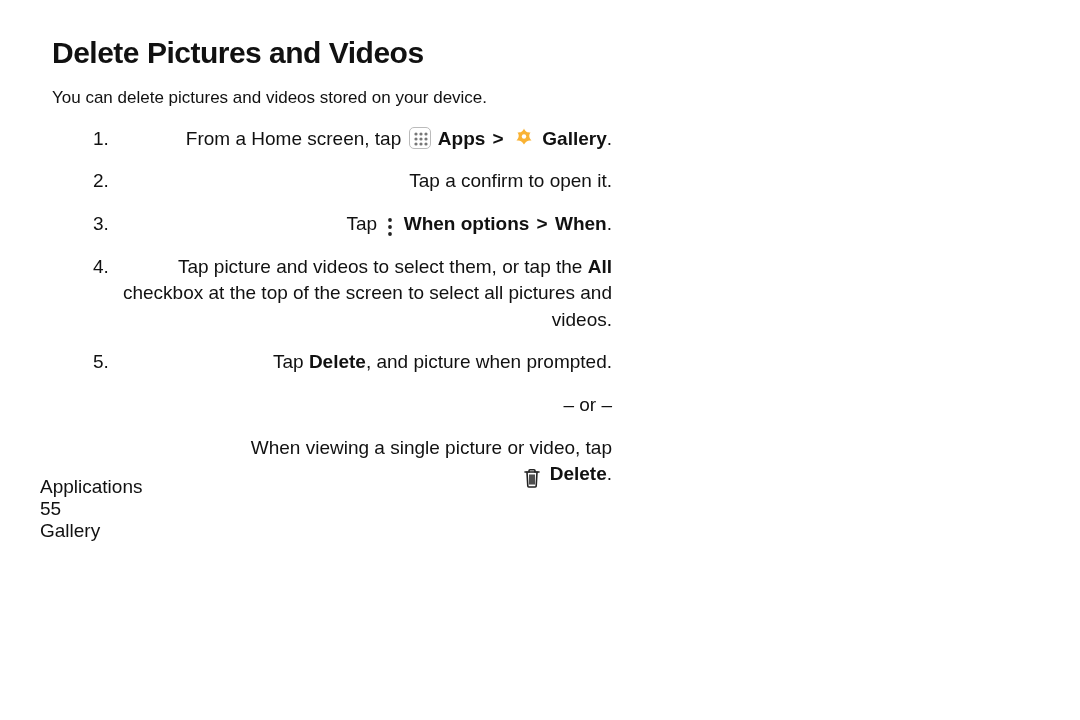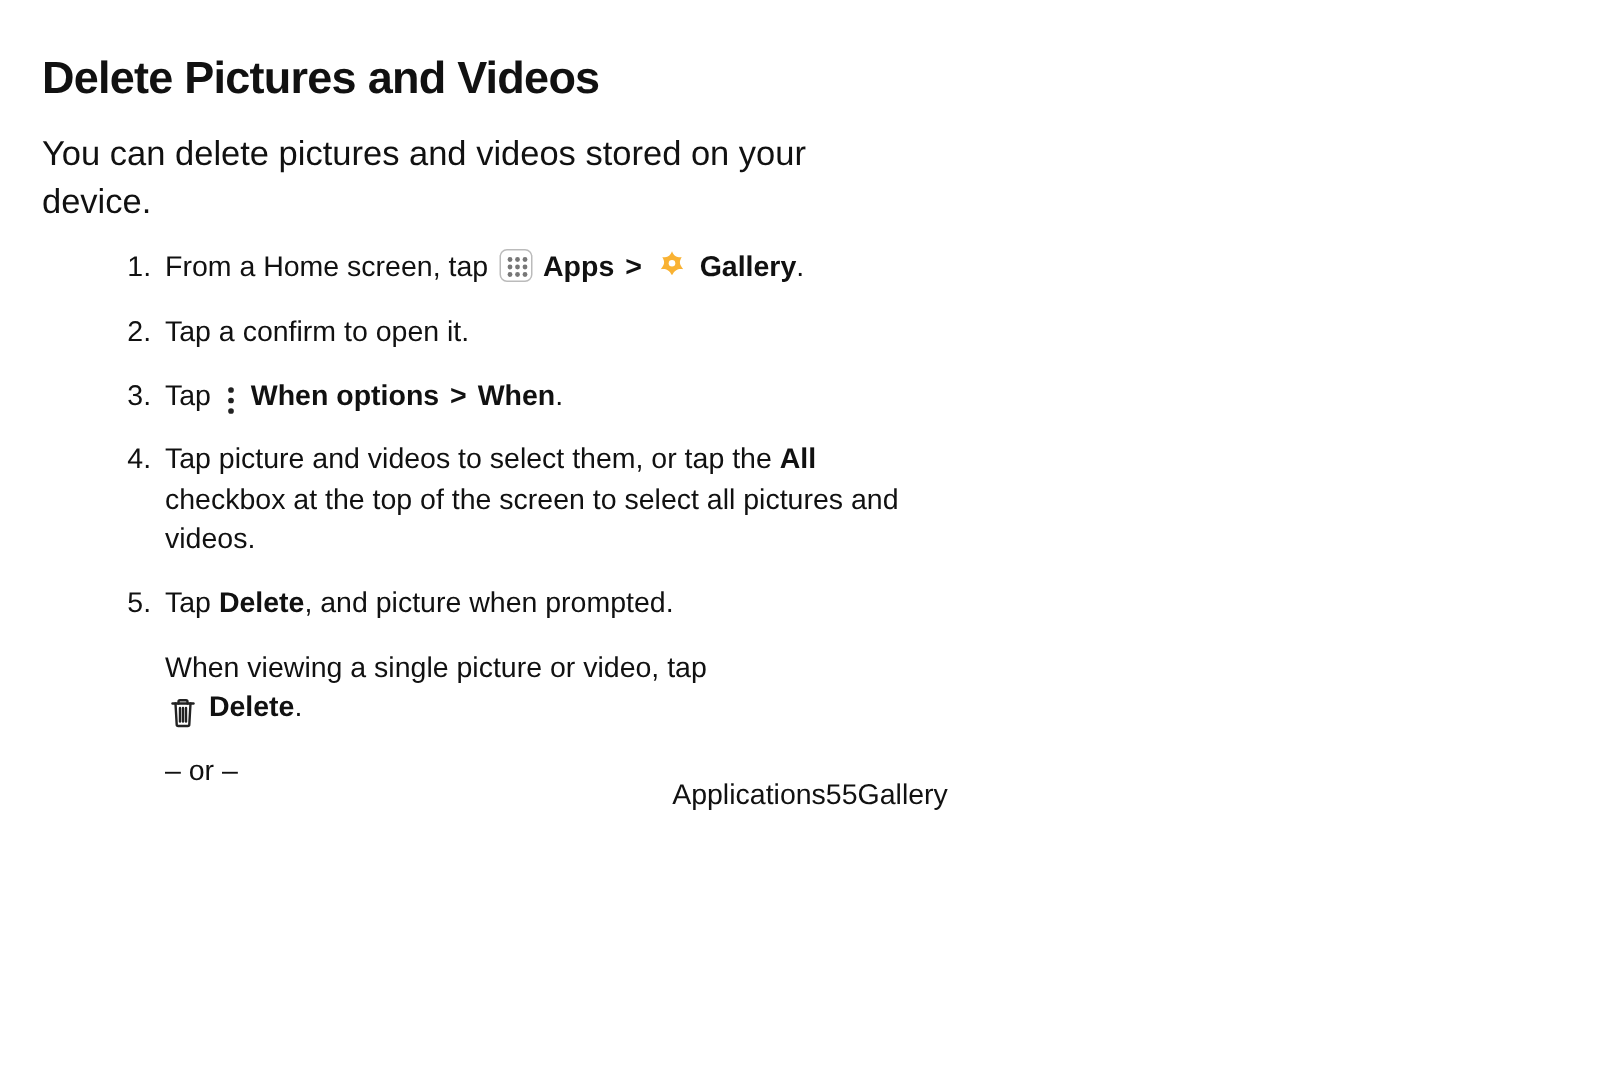--- a/index.html
+++ b/index.html
@@ -9,39 +9,40 @@
     width: 1080px;
     height: 720px;
     font-family: Arial, Helvetica, sans-serif;
     color: #111;
     background: #fff;
   }
   .page {
     position: relative;
     width: 1080px;
     height: 568px;
-    padding: 36px 40px 0 28px;
+    padding: 36px 40px 0 52px;
   }
   h1 {
     font-size: 30px;
     font-weight: 700;
     margin: 0 0 16px 0;
     letter-spacing: -0.5px;
   }
   .intro {
-    font-size: 23px;
+    font-size: 17px;
     line-height: 1.4;
     margin: 0 0 16px 0;
     max-width: 520px;
   }
   ol.steps {
     list-style: decimal;
     padding-left: 62px;
-    margin: 16px;
+    margin: 0;
     max-width: 560px;
+    text-align: right;
   }
   ol.steps > li {
     font-size: 19px;
     line-height: 1.4;
     margin-bottom: 16px;
     padding-left: 4px;
   }
   ol.steps > li .sub {
     margin-top: 16px;
   }
@@ -84,20 +85,21 @@
     padding: 0 2px;
   }
   .footer {
     position: absolute;
     bottom: 26px;
     left: 40px;
     right: 40px;
     display: flex;
     justify-content: center;
     font-size: 19px;
+    flex-direction: column;
   }
 </style>
 </head>
 <body>
 
 <div class="page">
 
   <h1>Delete Pictures and Videos</h1>
 
   <p class="intro">You can delete pictures and videos stored on your device.</p>
@@ -149,37 +151,37 @@
       <span class="chev">&gt;</span>
       <span class="b">When</span><span>.</span>
     </li>
 
     <li>
       <span>Tap picture and videos to select them, or tap the </span><span class="b">All</span><span> checkbox at the top of the screen to select all pictures and videos.</span>
     </li>
 
     <li>
       <span>Tap </span><span class="b">Delete</span><span>, and picture when prompted.</span>
+      <div class="sub">– or –</div>
       <div class="sub">
         <span>When viewing a single picture or video, tap </span><br>
         <span class="icon trash-icon">
           <svg viewBox="0 0 20 22" width="20" height="22">
             <g fill="none" stroke="#222" stroke-width="1.6" stroke-linecap="round">
               <path d="M3 5 h14"></path>
               <path d="M7 5 v-1.2 a1 1 0 0 1 1 -1 h4 a1 1 0 0 1 1 1 V5"></path>
               <path d="M5 5 l0.8 14 a1 1 0 0 0 1 1 h6.4 a1 1 0 0 0 1 -1 L15 5"></path>
               <path d="M8 8 v9"></path>
               <path d="M10 8 v9"></path>
               <path d="M12 8 v9"></path>
             </g>
           </svg>
         </span>
         <span class="b">Delete</span><span>.</span>
       </div>
-      <div class="sub">– or –</div>
     </li>
 
   </ol>
 
   <div class="footer">
     <span>Applications</span>
     <span>55</span>
     <span>Gallery</span>
   </div>
 

